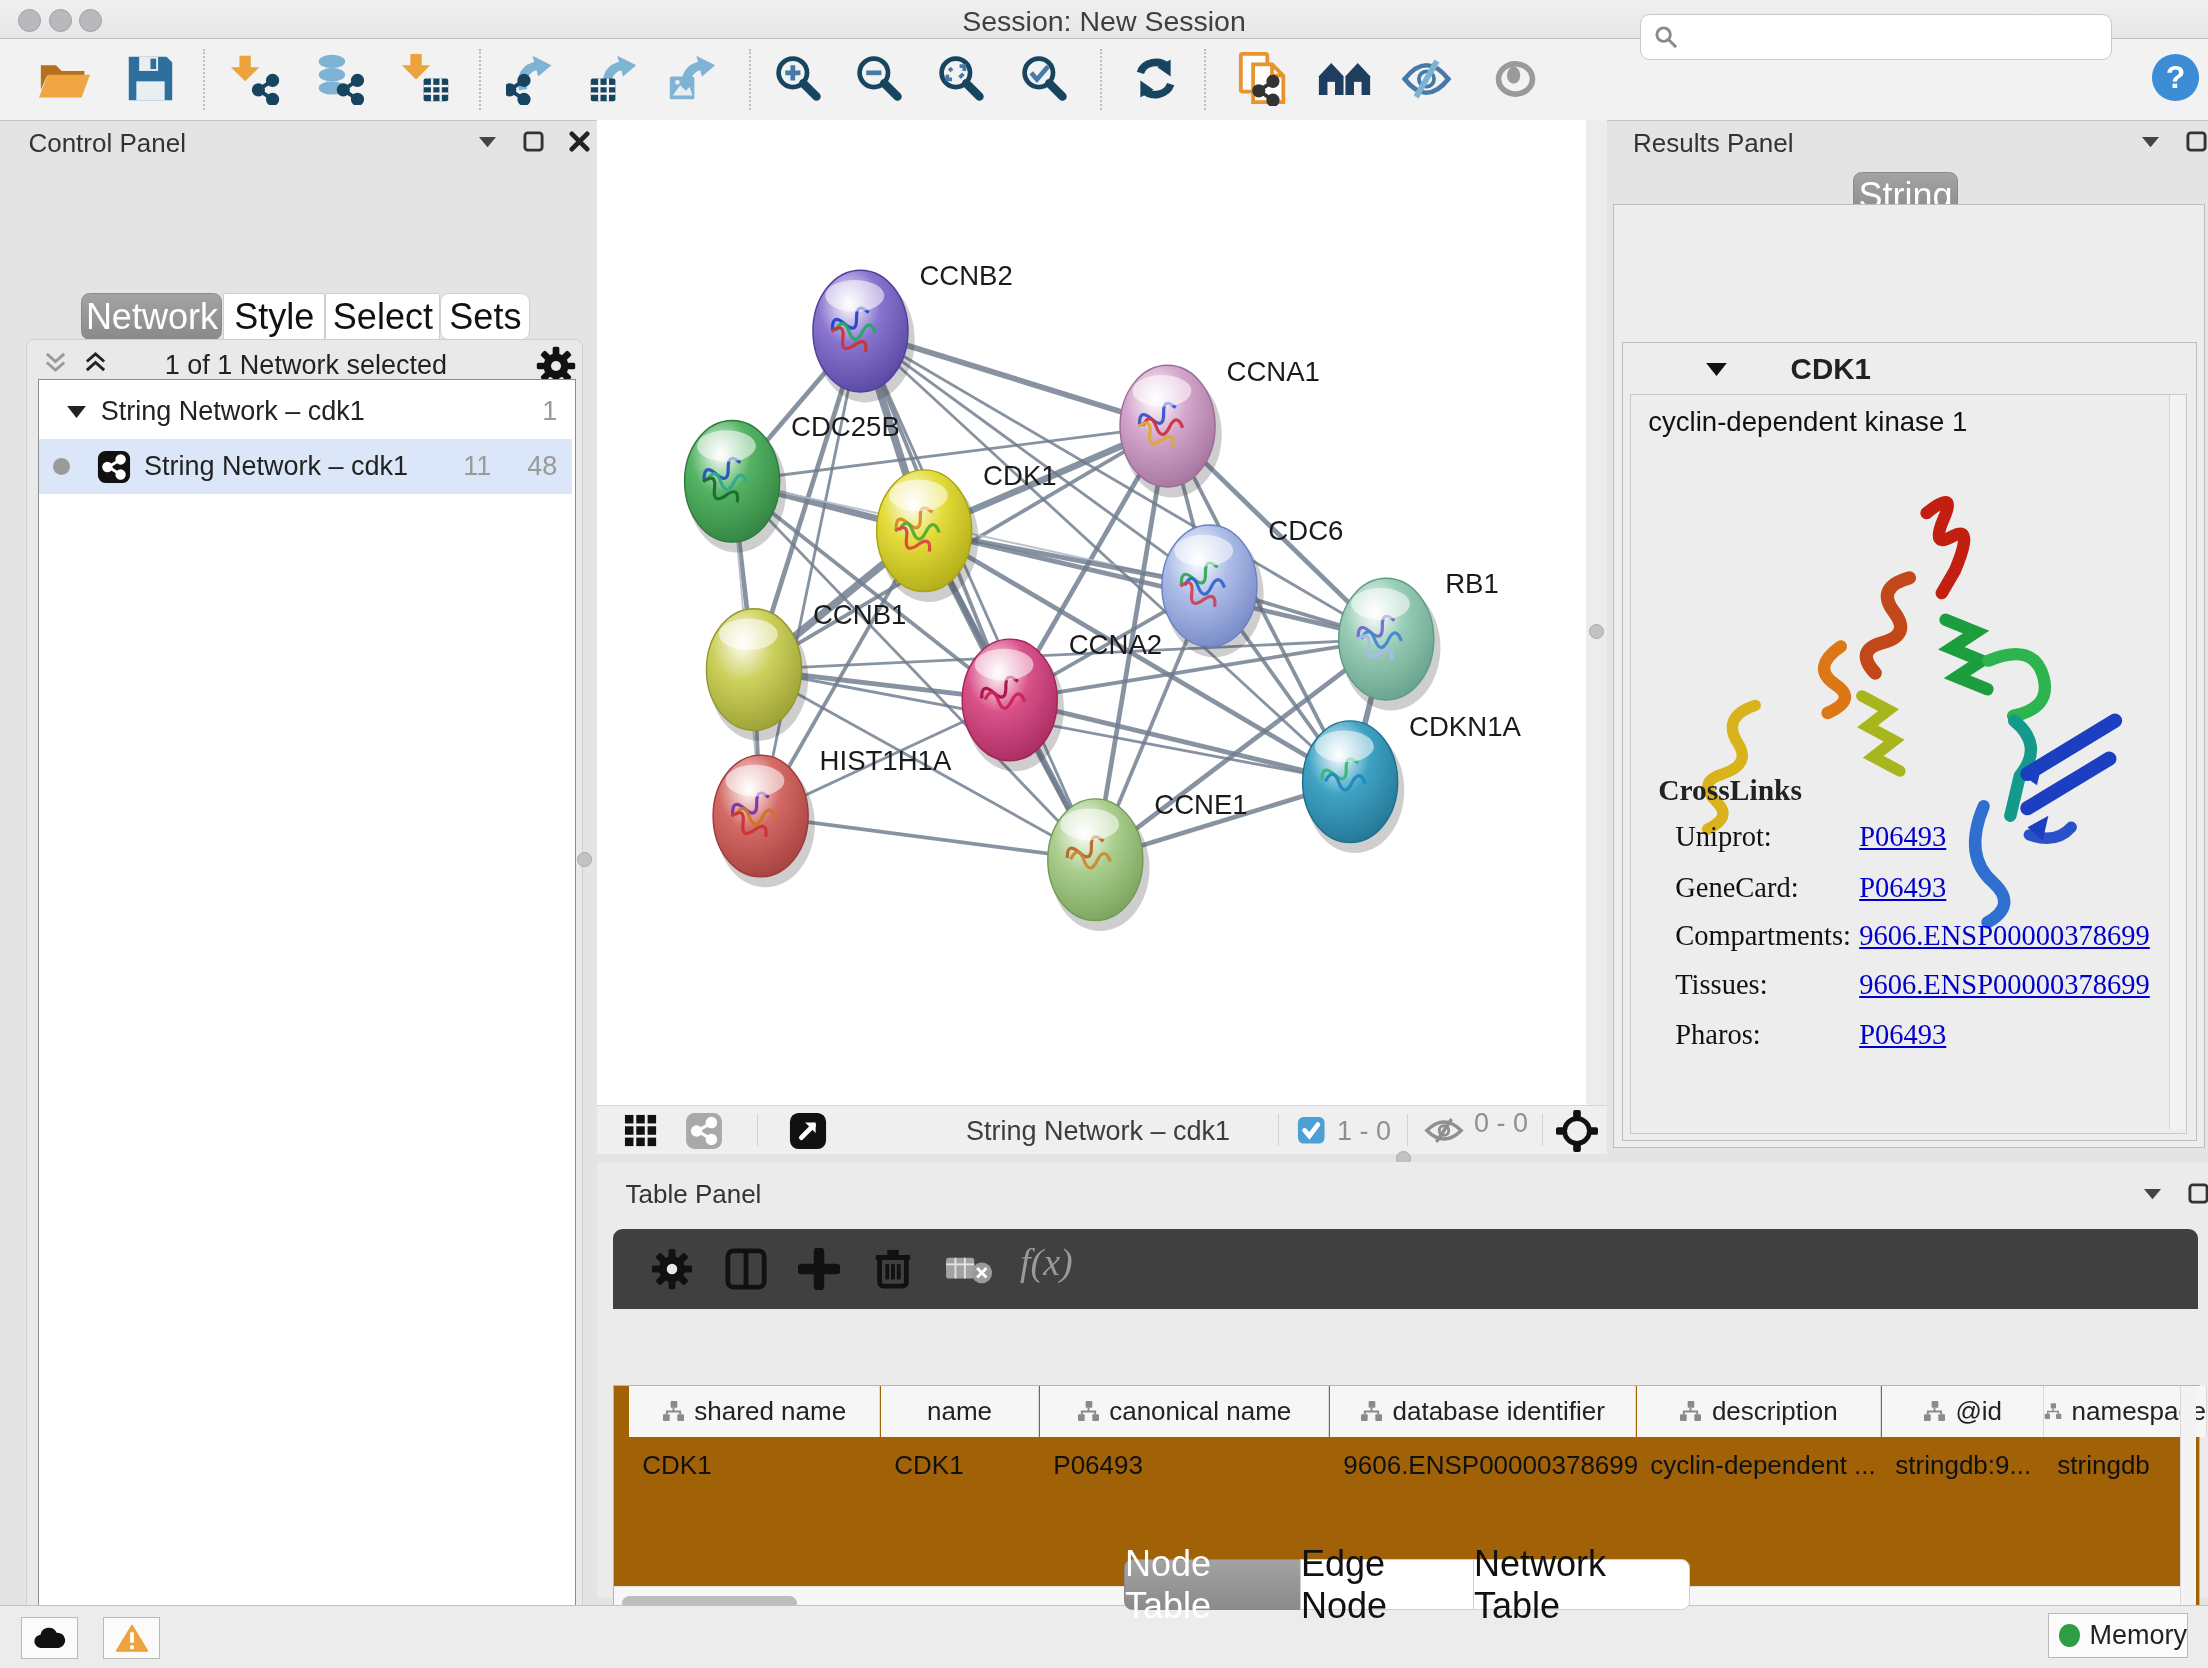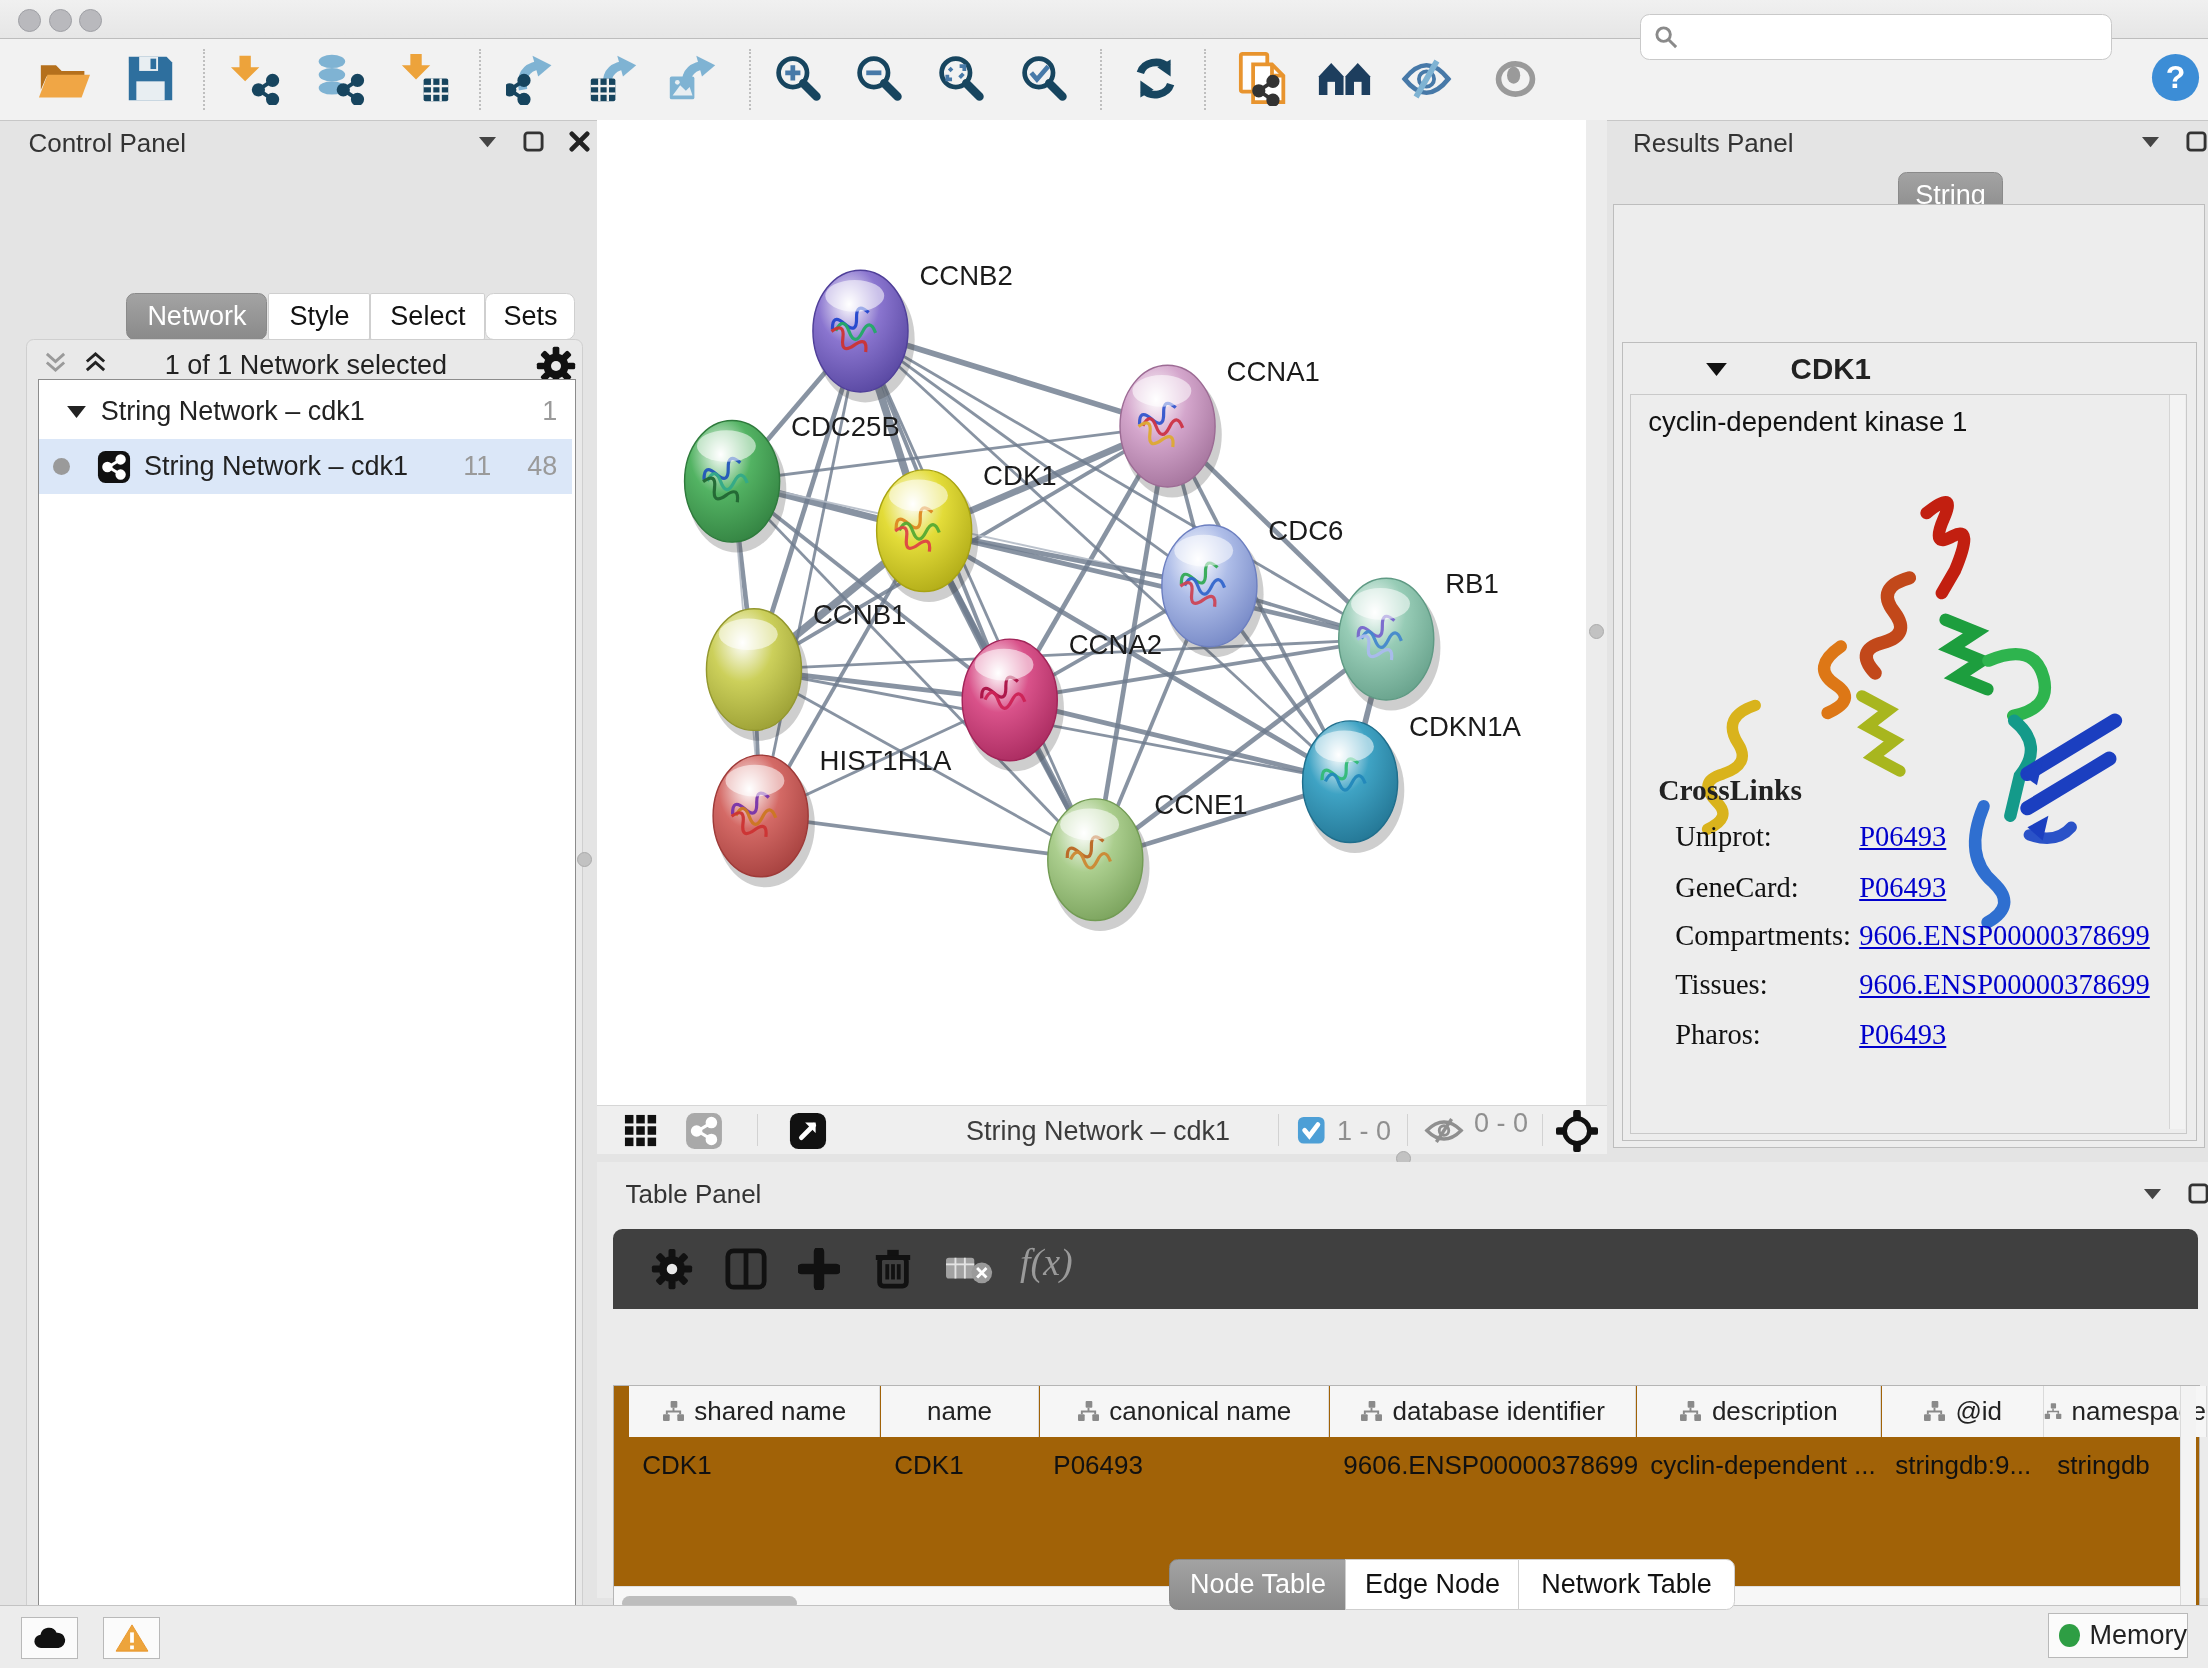--- a/index.html
+++ b/index.html
@@ -18,22 +18,22 @@
     border-bottom:1px solid #c7c7c7;}
   .tbicon{width:57px;height:57px;top:11.4px;display:flex;align-items:center;justify-content:center;}
   .tbsep{top:9.5px;width:0;height:61px;border-left:2.9px dotted #bfbfbf;}
   #searchbox{left:1640px;top:14.3px;width:470px;height:44px;background:#fff;
     border:1.9px solid #c9c9c9;border-radius:9.5px;display:flex;align-items:center;}
   #searchbox input{border:none;outline:none;font-size:25px;flex:1;background:transparent;
     font-family:"Liberation Sans",sans-serif;}
   
   .panel-title{font-size:26px;color:#333;text-align:right;}
   .panel-ctrls{display:flex;gap:25px;align-items:center;}
-  .tab{display:flex;align-items:center;justify-content:center;font-size:27px;
-    background:#fff;border:1px solid #cfcfcf;color:#111;margin-left:45px;}
+  .tab{display:flex;align-items:center;justify-content:center;font-size:36px;
+    background:#fff;border:1px solid #cfcfcf;color:#111;}
   .tab.sel{background:linear-gradient(#a3a3a3,#8a8a8a);color:#fff;border-color:#8a8a8a;}
   
   #cp-content{left:15px;top:219px;width:555px;height:1366px;background:#e9e9e9;
     border:1px solid #cfcfcf;border-radius:7.6px;}
   #cp-tree{left:27px;top:259px;width:536px;height:1318px;background:#fff;border:1.9px solid #8c8c8c;}
   .tree-row{position:absolute;left:0;width:533px;height:55px;display:flex;align-items:center;font-size:27px;}
   .count{color:#9a9a9a;}
   
   #netbar{left:597px;top:1105px;width:1010px;height:48px;background:#efefef;border-top:1px solid #d6d6d6;}
   .vsep{position:absolute;top:7.6px;height:32px;border-left:1.9px solid #d2d2d2;}
@@ -60,20 +60,21 @@
 </style>
 </head>
 <body>
 
 <div id="root">
 
   <div id="titlebar" class="abs">
     <div class="traffic abs" style="left:18px"></div>
     <div class="traffic abs" style="left:49px"></div>
     <div class="traffic abs" style="left:79px"></div>
+    <div id="win-title" class="abs">Session: New Session</div>
   </div>
 
   <div id="toolbar" class="abs">
       <div class="tbicon abs" style="left:36px">
         <svg width="55" height="53" viewBox="0 0 58 56">
           <path d="M4 14 h16 l6 6 h24 v6 h-40 l-6 14 z" fill="#b5701c"></path>
           <path d="M2 48 l9 -24 h45 l-9 24 z" fill="#f0a645"></path>
         </svg>
       </div>
       <div class="tbicon abs" style="left:122px">

